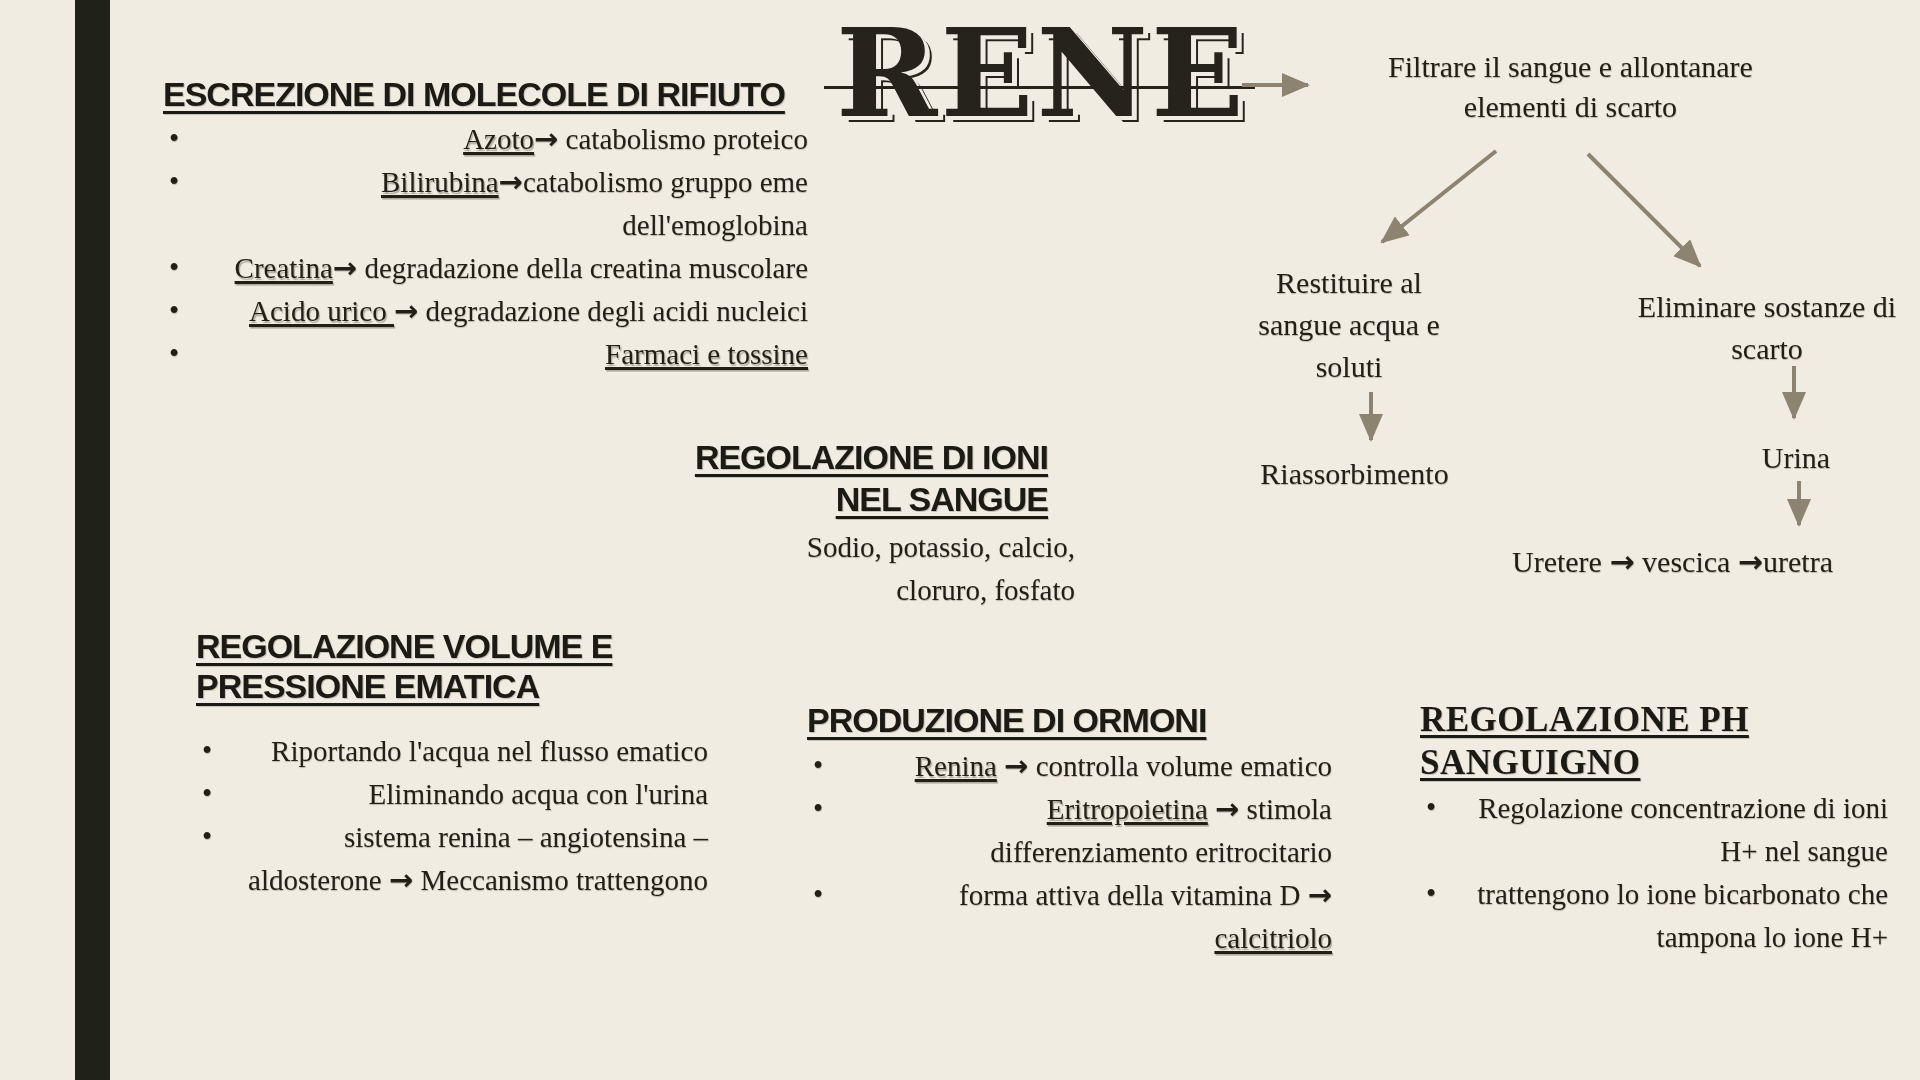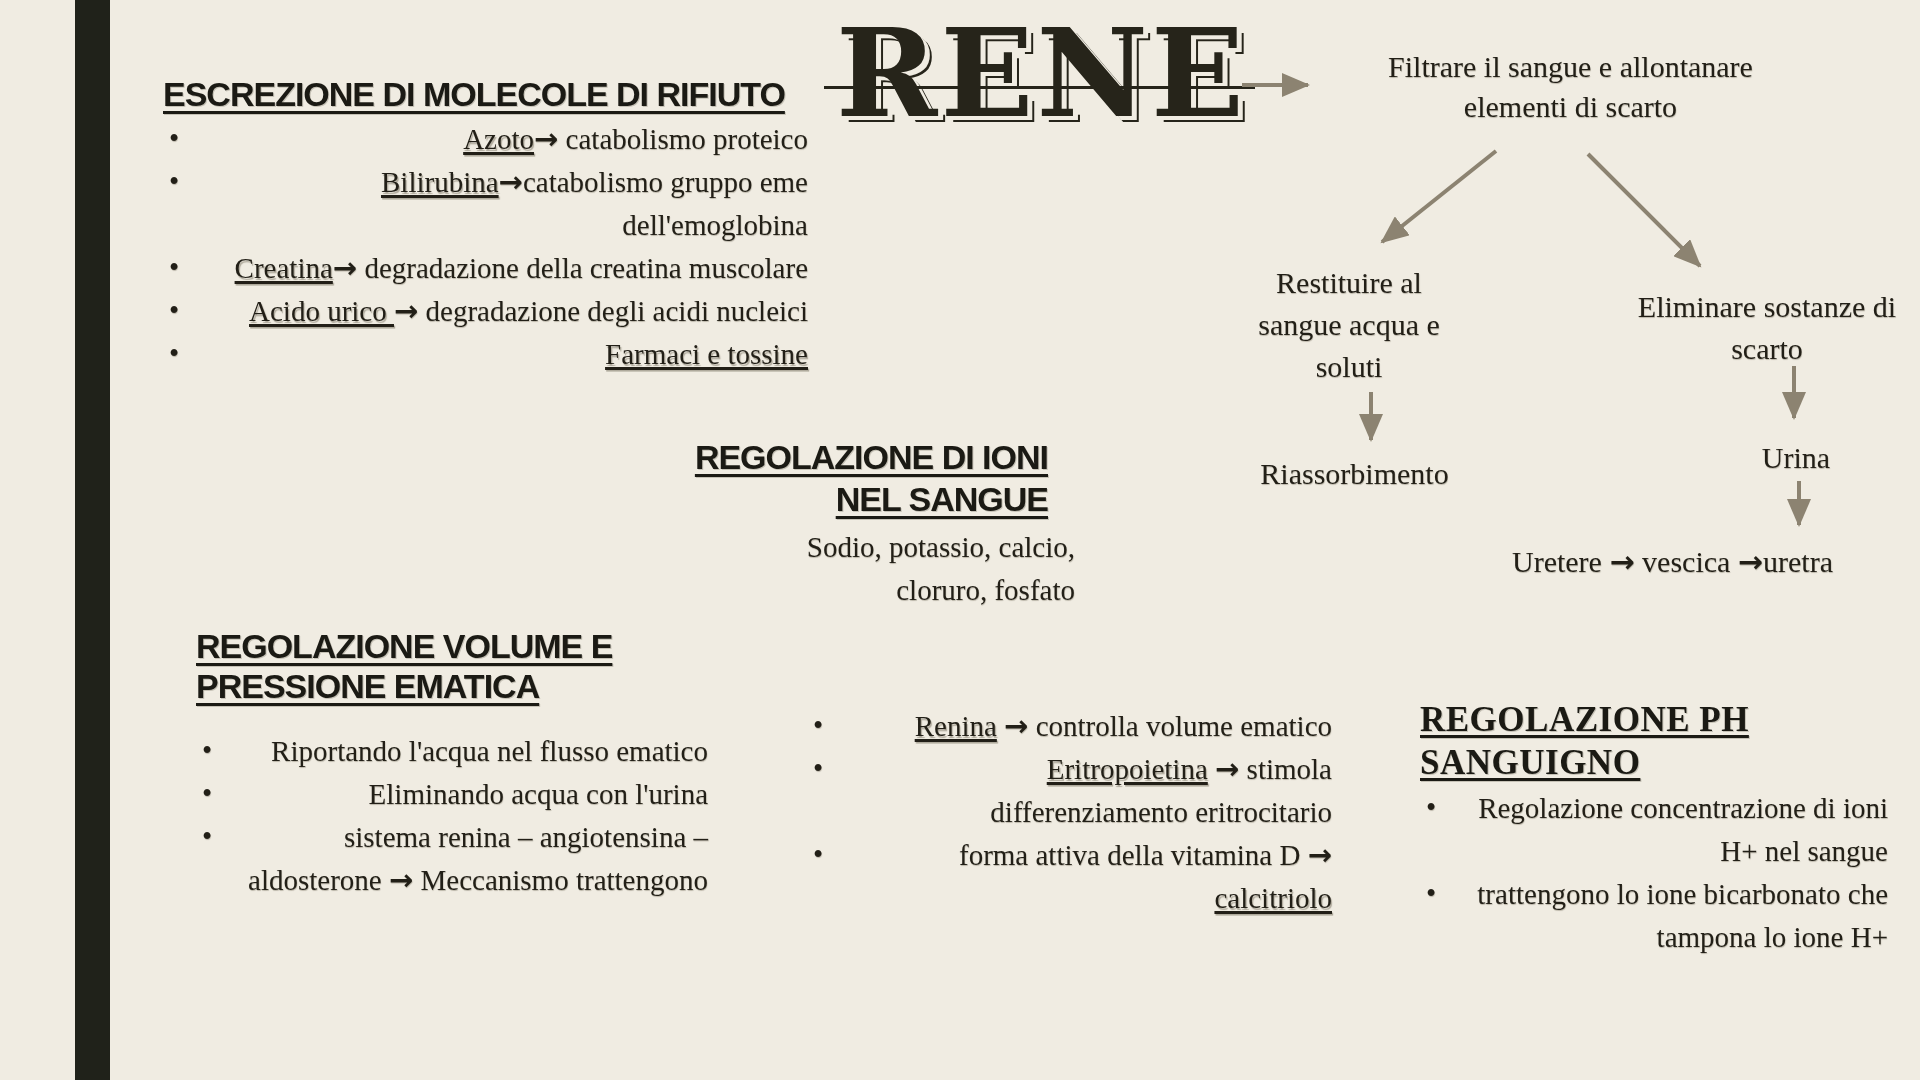--- a/index.html
+++ b/index.html
@@ -99,20 +99,21 @@
   <div class="abs" style="left:196px; top:626px; width:512px;">
     <div class="h-sans">REGOLAZIONE VOLUME E PRESSIONE EMATICA</div>
     <ul class="blist serif" style="margin-top:24px;">
       <li><span>Riportando l'acqua nel flusso ematico</span></li>
       <li><span>Eliminando acqua con l'urina</span></li>
       <li><span>sistema renina – angiotensina – aldosterone </span> <span class="arr">→</span><span> Meccanismo trattengono</span></li>
     </ul>
   </div>
 
   <div class="abs" style="left:807px; top:700px; width:525px;">
+    <div class="h-sans">PRODUZIONE DI ORMONI</div>
     <ul class="blist serif" style="margin-top:5px;">
       <li><u>Renina</u> <span class="arr">→</span><span> controlla volume ematico</span></li>
       <li><u>Eritropoietina</u> <span class="arr">→</span><span> stimola differenziamento eritrocitario</span></li>
       <li><span>forma attiva della vitamina D </span><span class="arr">→</span> <u>calcitriolo</u></li>
     </ul>
   </div>
 
   <div class="abs" style="left:1420px; top:698px; width:468px;">
     <div class="h-serif">REGOLAZIONE PH SANGUIGNO</div>
     <ul class="blist serif" style="margin-top:3px; width:468px;">

